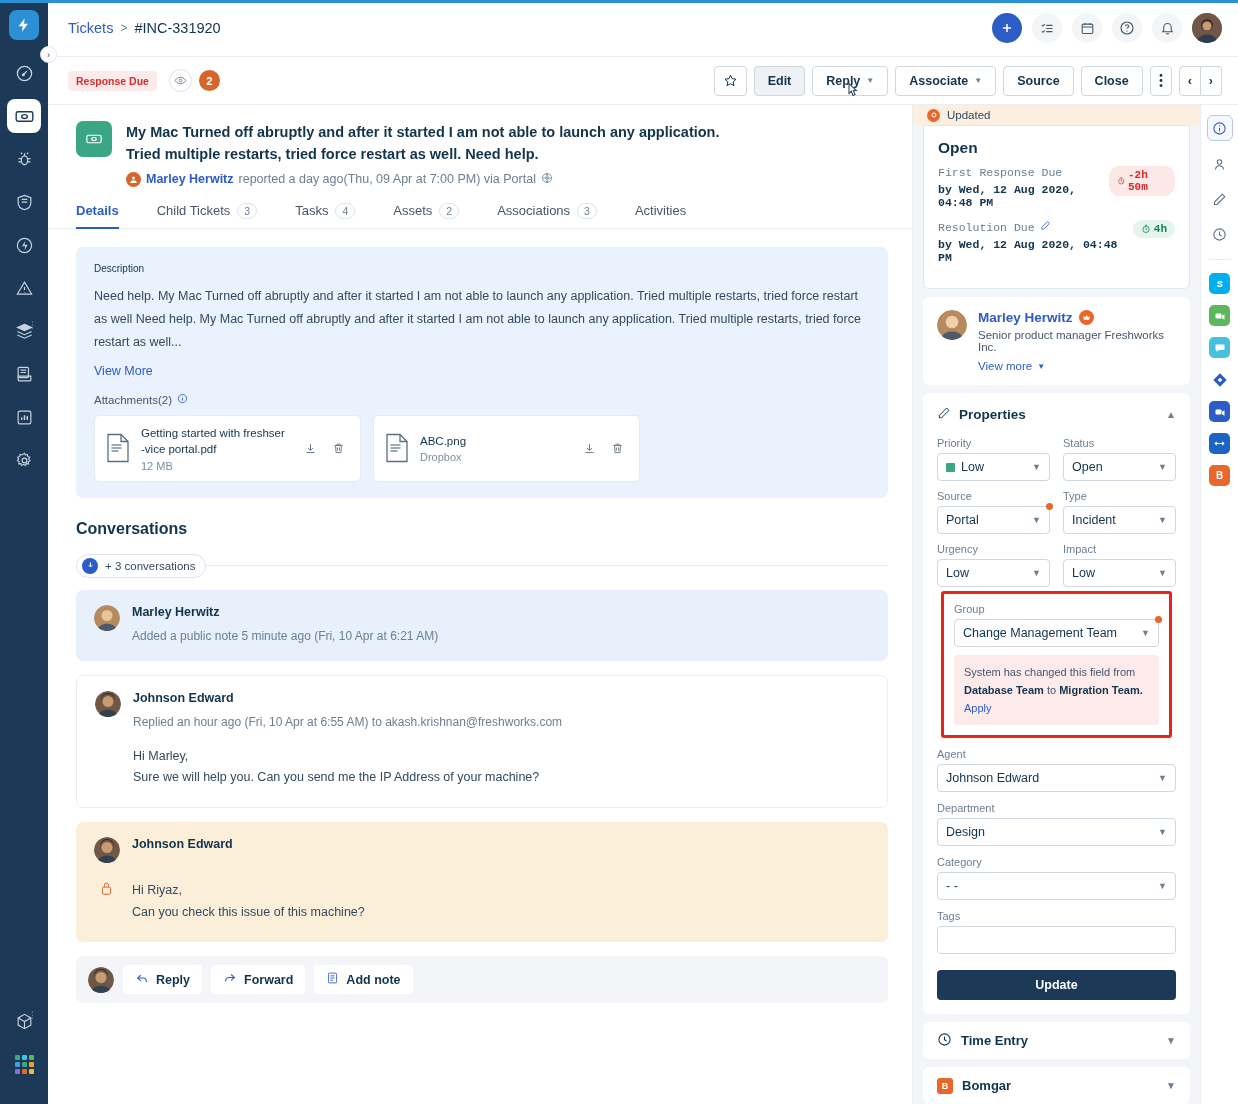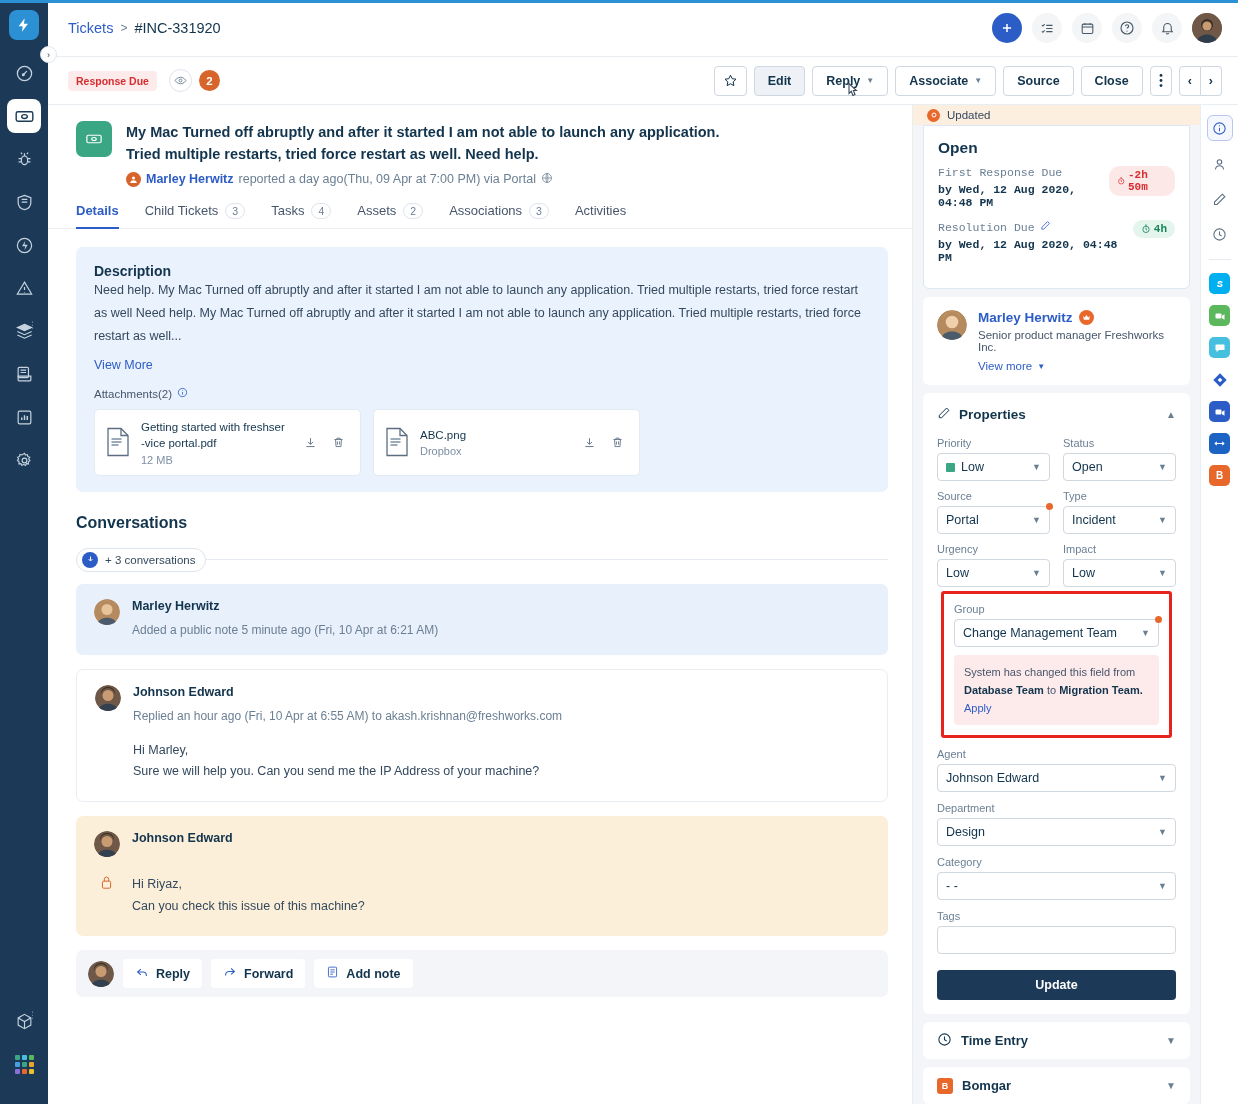--- a/index.html
+++ b/index.html
@@ -106,30 +106,30 @@
   .ticket-head { display: flex; gap: 14px; padding: 16px 24px 0 28px; }
   .ticket-avatar {
     width: 36px; height: 36px; border-radius: 7px; background: #3aa684;
     display: flex; align-items: center; justify-content: center; color: #fff; flex: 0 0 36px;
   }
   .ticket-subject { font-size: 14.5px; font-weight: bold; line-height: 1.55; color: #12344d; }
   .ticket-meta { font-size: 12.5px; color: #6b7f93; margin-top: 6px; display: flex; align-items: center; gap: 5px; }
   .req-avatar { width: 15px; height: 15px; border-radius: 50%; background: #d7642a; display:inline-flex; align-items:center; justify-content:center;}
   .req-link { color: #2c5cc5; font-weight: bold; }
 
-  .tabs { display: flex; gap: 26px; padding: 0 24px 0 28px; margin-top: 16px; border-bottom: 1px solid #e9eef3; }
+  .tabs { display: flex; gap: 38px; padding: 0 24px 0 28px; margin-top: 16px; border-bottom: 1px solid #e9eef3; }
   .tab { font-size: 13px; padding-bottom: 9px; color: #47566b; cursor: pointer; display: flex; align-items: center; gap: 7px; position: relative; }
   .tab.active { color: #2c5cc5; font-weight: bold; }
   .tab.active::after { content:""; position:absolute; left:0; right:0; bottom:-1px; height:2px; background:#2c5cc5; }
   .tab-count { font-size: 10.5px; color: #6b7f93; border: 1px solid #dde4ec; border-radius: 9px; padding: 1px 6px; }
 
   .scroll-body { padding: 18px 24px 30px 28px; height: calc(100% - 118px); overflow: hidden; }
 
   .desc-card { background: #eaf2fd; border-radius: 7px; padding: 16px 18px; }
-  .desc-title { font-size: 14px; font-weight: bold; }
+  .desc-title { font-size: 10px; font-weight: normal; margin-bottom: 11px; }
   .desc-text { font-size: 12.5px; line-height: 1.85; color: #34495e; }
   .view-more { color: #2c5cc5; font-size: 12.5px; margin-top: 10px; display: inline-block; cursor: pointer; }
   .attach-label { font-size: 11.5px; color: #47566b; margin-top: 14px; display:flex; align-items:center; gap:5px;}
   .attach-row { display: flex; gap: 12px; margin-top: 9px; }
   .attach-card {
     background: #fff; border: 1px solid #e4eaf1; border-radius: 5px; padding: 9px 10px;
     display: flex; align-items: center; gap: 10px; width: 267px;
   }
   .file-icon { width: 26px; height: 30px; flex: 0 0 26px; }
   .attach-info { flex: 1 1 auto; min-width: 0; }

